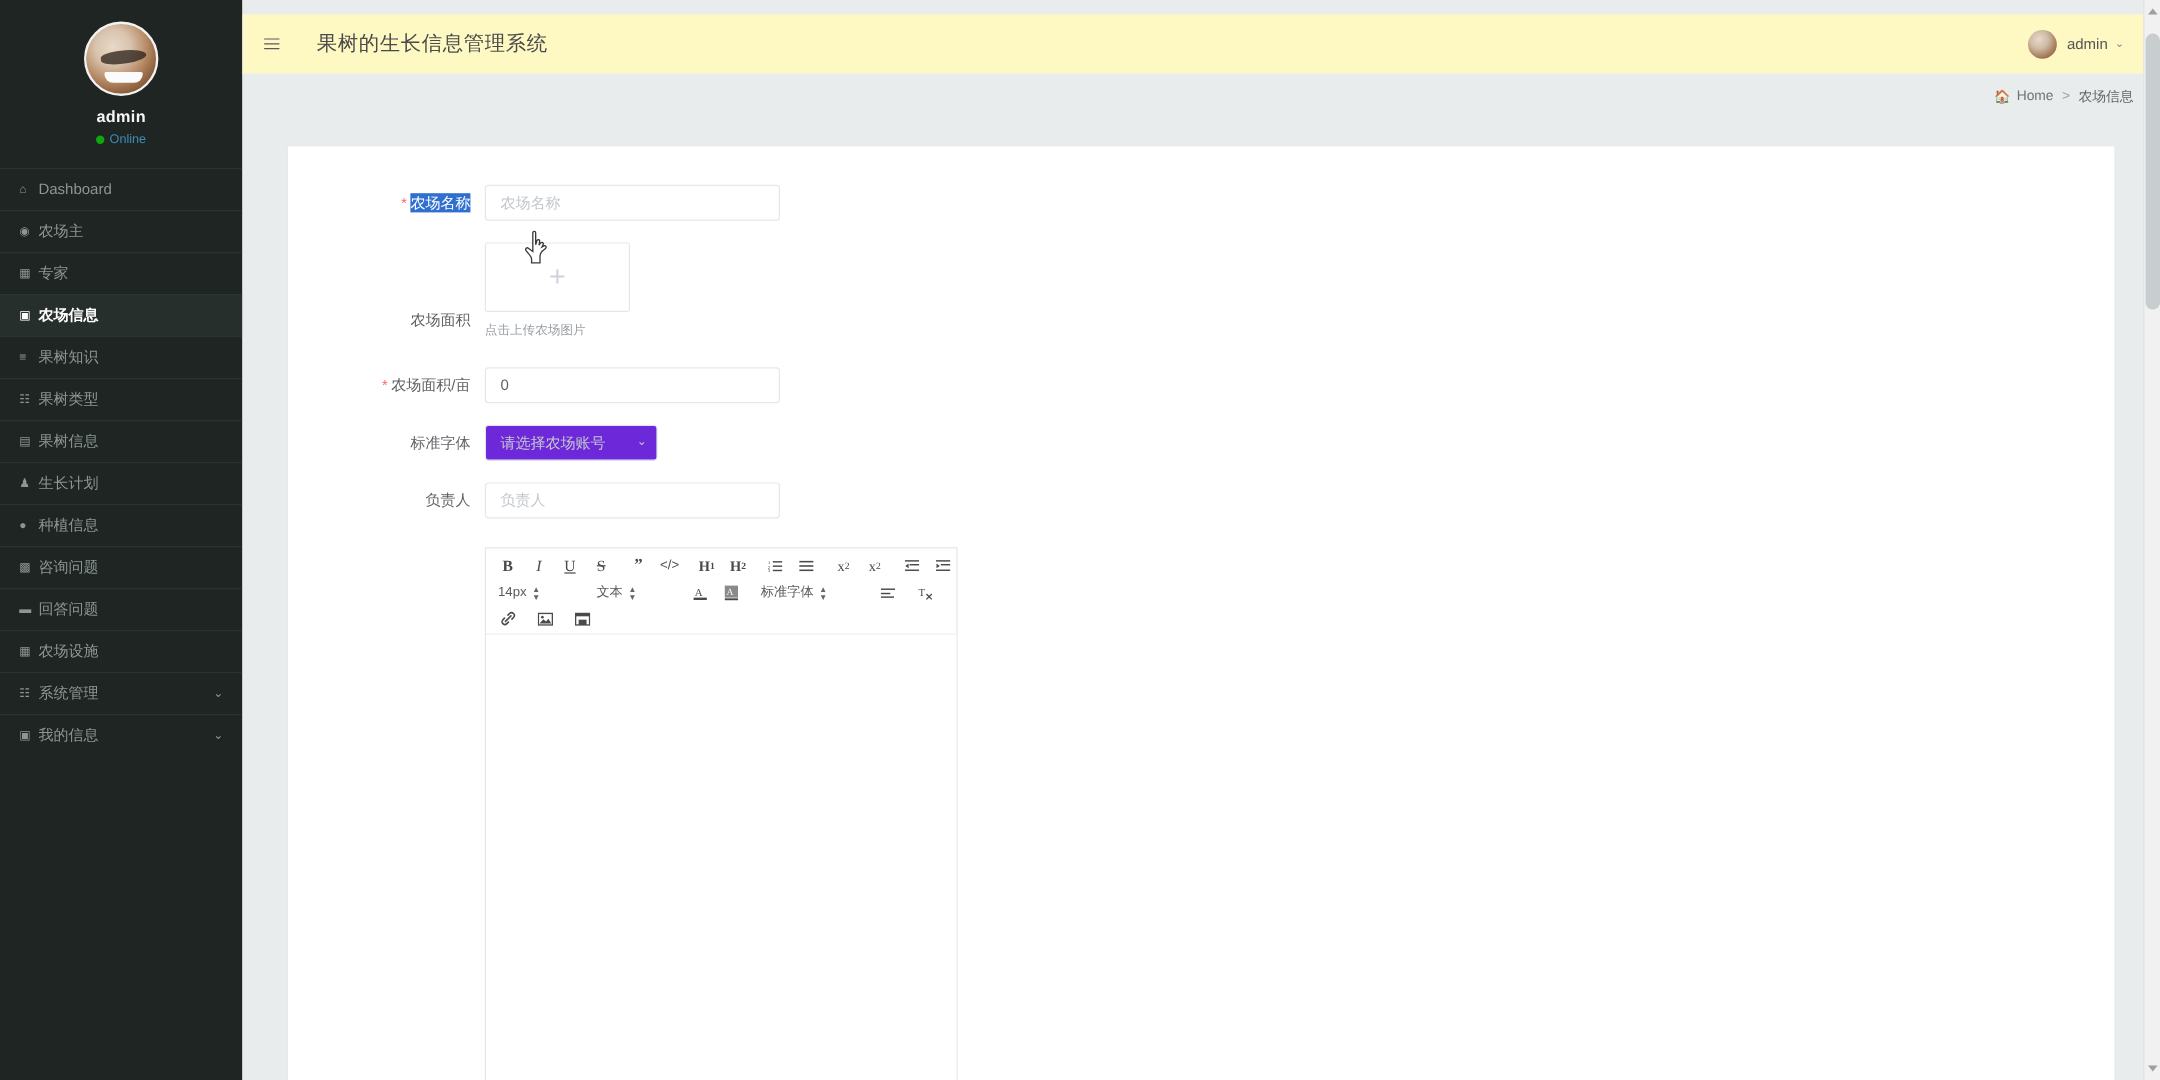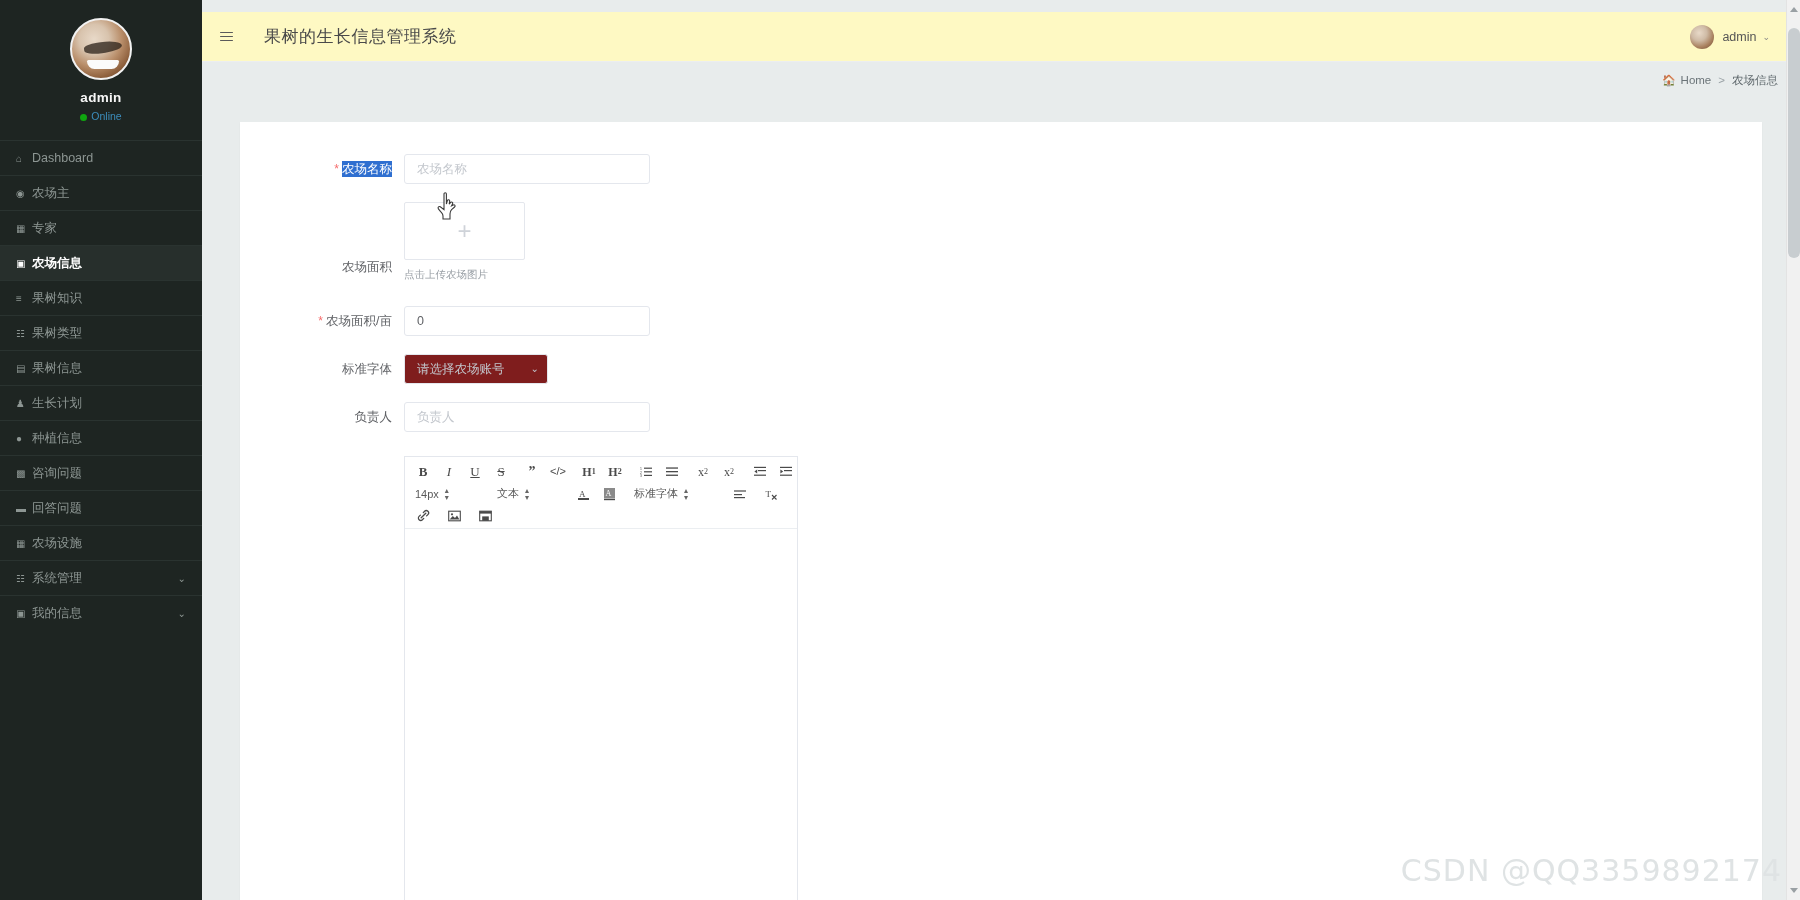--- a/index.html
+++ b/index.html
@@ -243,21 +243,21 @@
 
   .sel-wrap { position: relative; width: 144px; }
   .sel {
     width: 144px;
     height: 30px;
     border: 1px solid #e4e7ed;
     border-radius: 3px;
     padding: 0 26px 0 12px;
     font-size: 12.5px;
     color: #c3c7cd;
-    background: #7f1d1d;
+    background: #6d28d9;
     line-height: 28px;
     cursor: pointer;
     overflow: hidden;
     white-space: nowrap;
   }
   .sel-caret {
     position: absolute;
     right: 9px; top: 9px;
     font-size: 10px;
     color: #c0c4cc;
@@ -696,21 +696,20 @@
 
               </div>
               <div class="editor-body"></div>
             </div>
           </div>
         </div>
 
       </div>
     </div>
 
-    <div class="watermark">CSDN @QQ3359892174</div>
 
   </div>
 
   <div class="page-scrollbar">
     <span class="arrow-up"></span>
     <div class="thumb"></div>
     <span class="arrow-dn"></span>
   </div>
 
 </div>

